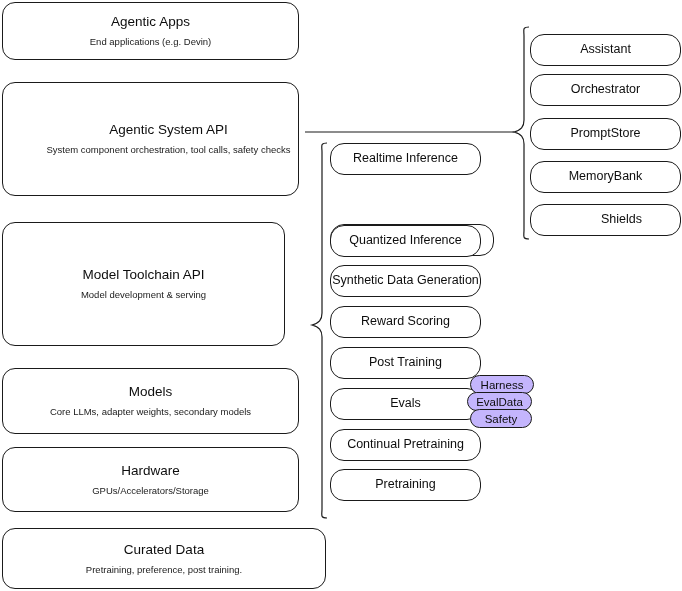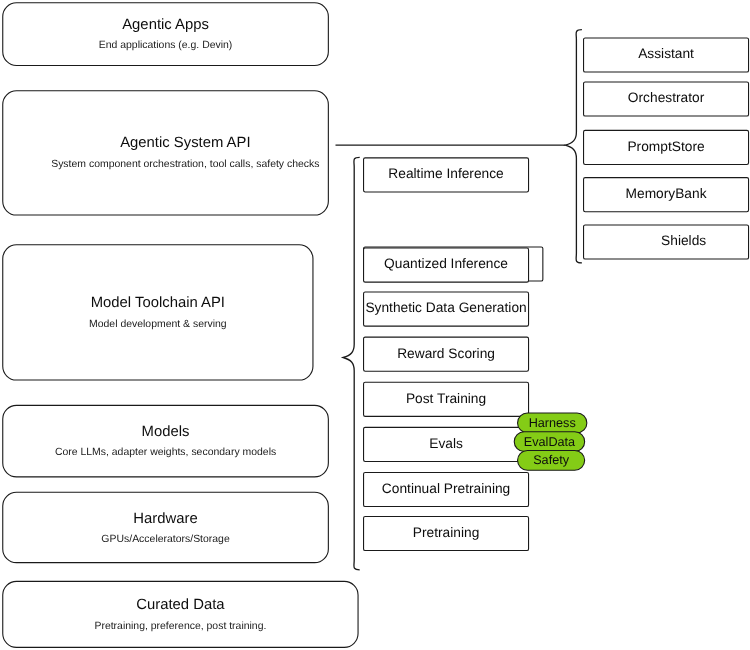--- a/index.html
+++ b/index.html
@@ -36,30 +36,30 @@
   .layer .title {
     font-size: 13.5px;
     color: #0d0d0d;
   }
   .layer .sub {
     font-size: 9.5px;
     color: #1a1a1a;
     margin-top: 5px;
   }
   .api-box {
-    border-radius: 2px;
+    border-radius: 14px;
     font-size: 12.5px;
     color: #0d0d0d;
     justify-content: center;
   }
   .pill {
     position: absolute;
     box-sizing: border-box;
     border: 1.2px solid #1a1a1a;
-    background: #84cc16;
+    background: #c4b5fd;
     border-radius: 999px;
     display: flex;
     align-items: center;
     justify-content: center;
     font-size: 11.5px;
     color: #0d0d0d;
     z-index: 6;
   }
   svg.overlay {
     position: absolute;

